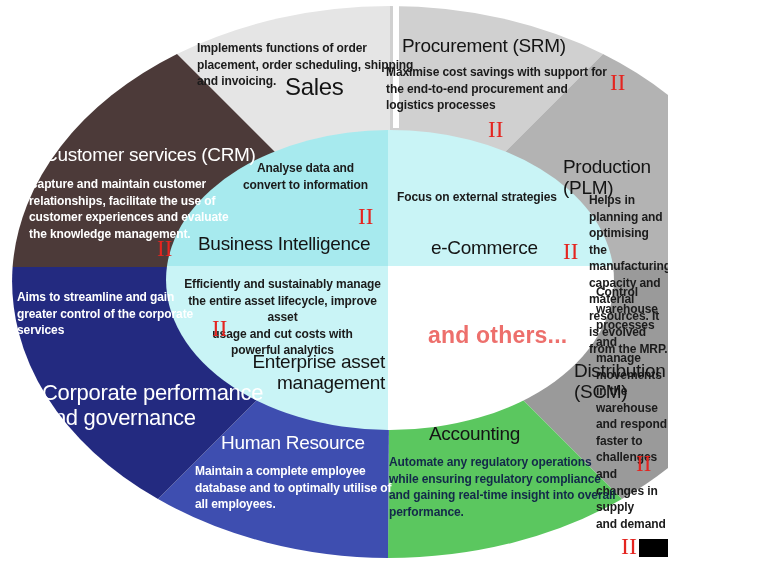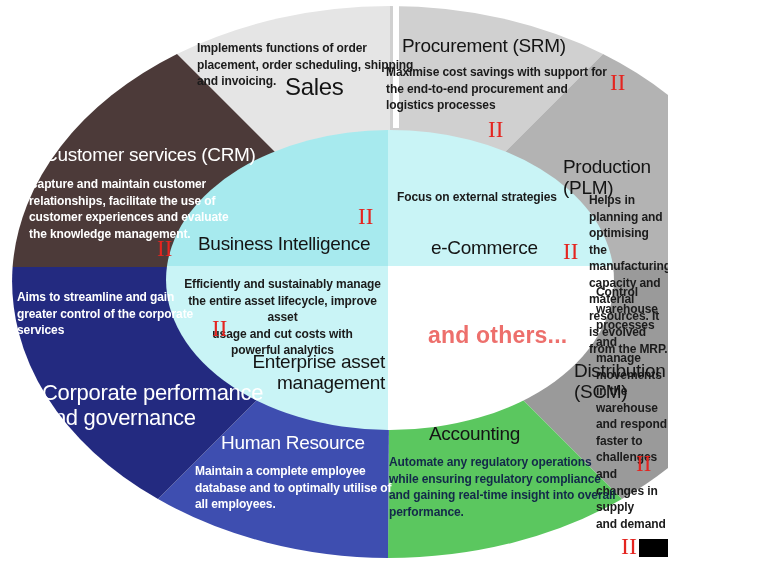--- a/index.html
+++ b/index.html
@@ -109,20 +109,22 @@
 greater control of the corporate
 services</div>
 
   <div class="txt title light" style="left:44px;top:144px;white-space:nowrap;">Customer services (CRM)</div>
   <div class="txt desc light" style="left:29px;top:176px;">Capture and maintain customer
 relationships, facilitate the use of
 customer experiences and evaluate
 the knowledge management.</div>
   <span class="mark" style="left:157px;top:237px;">II</span>
 
+  <div class="txt desc center" style="left:238px;top:160px;width:135px;">Analyse data and
+convert to information</div>
   <span class="mark" style="left:358px;top:205px;">II</span>
   <div class="txt title" style="left:198px;top:233px;white-space:nowrap;">Business Intelligence</div>
 
   <div class="txt desc" style="left:397px;top:189px;white-space:nowrap;">Focus on external strategies</div>
   <div class="txt title" style="left:431px;top:237px;">e-Commerce</div>
   <span class="mark" style="left:563px;top:240px;">II</span>
 
   <div class="txt desc right" style="left:180px;top:276px;width:205px;">Efficiently and sustainably manage
 the entire asset lifecycle, improve asset
 usage and cut costs with

